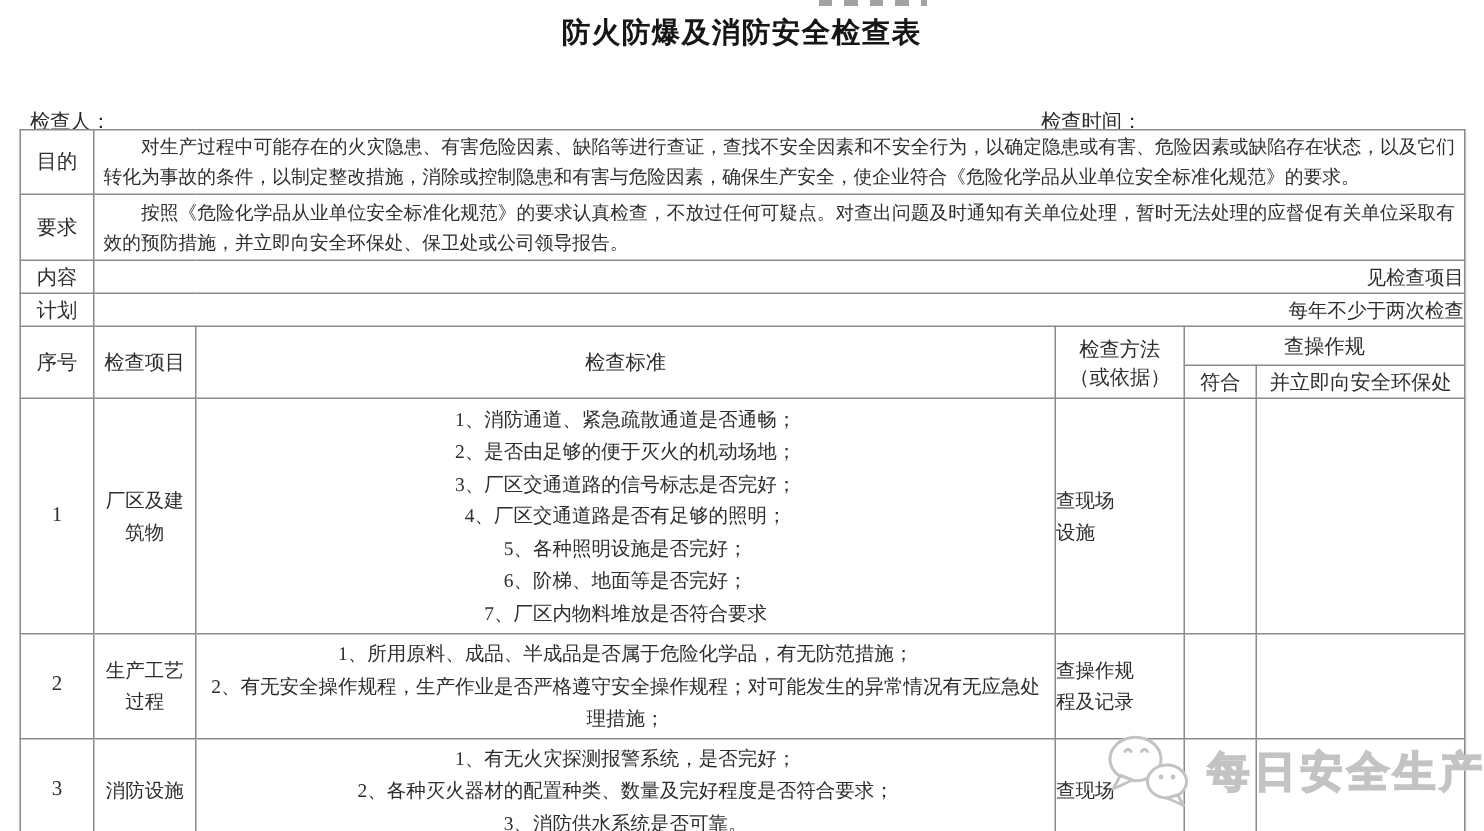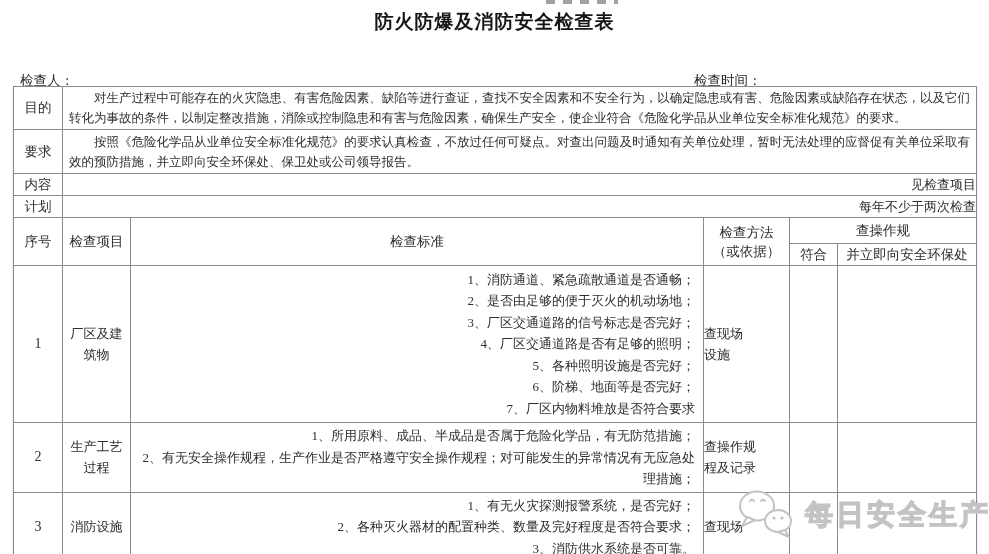--- a/index.html
+++ b/index.html
@@ -26,21 +26,21 @@
     border-collapse:collapse; table-layout:fixed;
     box-shadow:0 2px 2px rgba(110,110,110,.35);
     background:#fff;
   }
   td { border:1px solid #8a8a8a; vertical-align:middle; font-size:13px; color:#2e2e2e; overflow:hidden; }
   .lbl { text-align:center; font-size:13.5px; }
   .para { padding:1px 6px; font-size:12.5px; line-height:20px; text-align:justify; text-indent:2em; }
   .centertxt { text-align:right; }
   .hdr { text-align:center; font-size:13.5px; line-height:19px; }
   .std-cell { padding:2px 8px; }
-  .std-line { line-height:21.5px; text-align:right; }
+  .std-line { line-height:21.5px; text-align:center; }
   .item-cell { text-align:center; padding:0 7px; line-height:21px; }
   .method-cell { line-height:21px; }
   .seq-cell { text-align:center; font-size:14px; }
 
   tr.r-aim   { height:43px; }
   tr.r-req   { height:44px; }
   tr.r-cont  { height:22px; }
   tr.r-plan  { height:22px; }
   tr.r-head  { height:26px; }
   tr.r-sub   { height:22px; }

